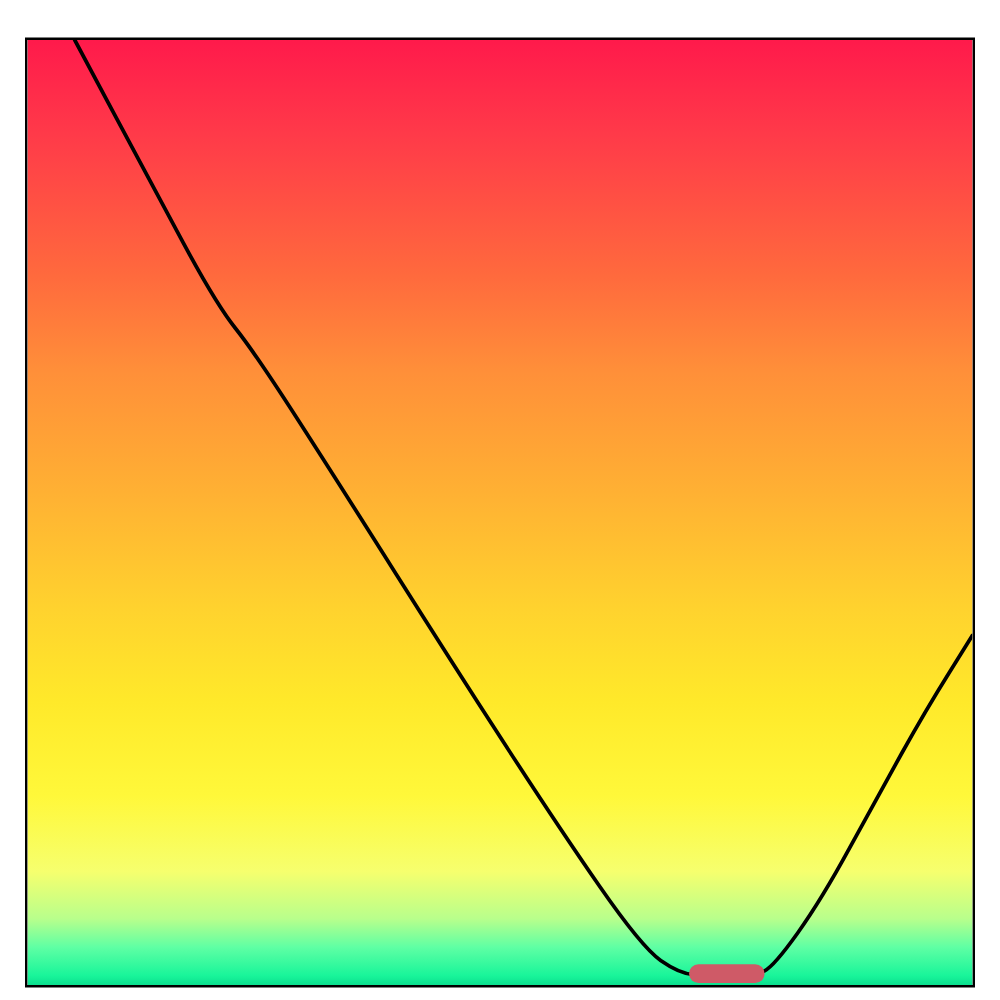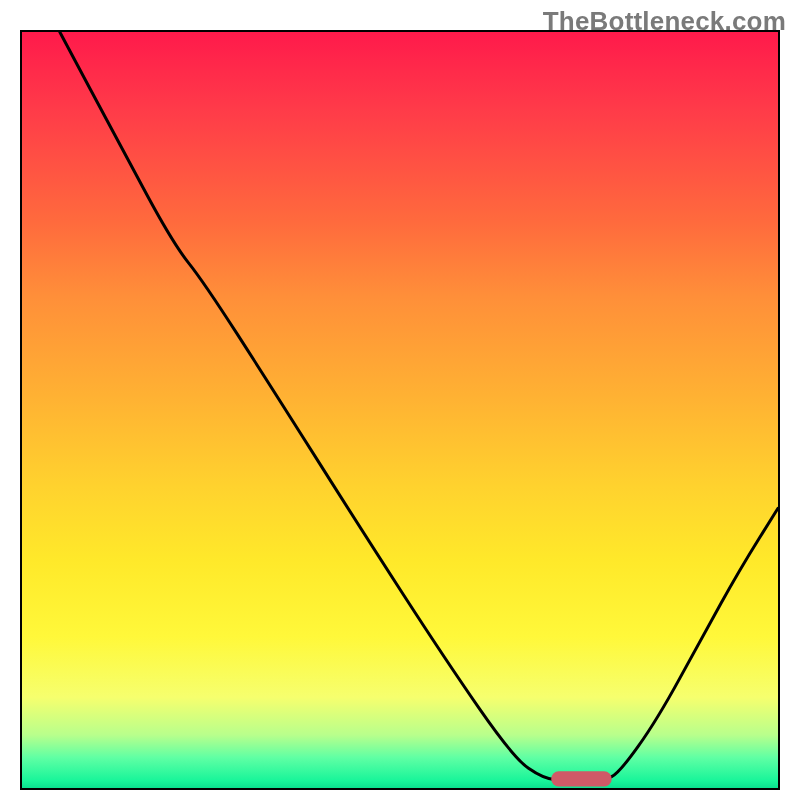--- a/index.html
+++ b/index.html
@@ -60,21 +60,20 @@
     position: absolute;
     inset: 0;
     width: 100%;
     height: 100%;
   }
 </style>
 </head>
 <body>
 
 <div class="stage">
-  <div class="watermark">TheBottleneck.com</div>
 
   <div class="plot">
     <div class="gradient"></div>
 
     <svg class="curve" viewBox="0 0 100 100" preserveAspectRatio="none">
       <path d="M 5 0 Q 5 0 9 7.5 Q 13 15 16.5 21.5 Q 20 28 22 30.5 Q 24 33 28.5 40 Q 33 47 39 56.5 Q 45 66 50.5 74.5 Q 56 83 60.5 89.5 Q 65 96 67 97.4 Q 69 98.8 70.5 98.9 Q 72 99 74.5 99 Q 77 99 78 98.5 Q 79 98 81.5 94.5 Q 84 91 87 85.5 Q 90 80 92.5 75.5 Q 95 71 97.5 67 T 100 63" fill="none" stroke="#000" stroke-width="3" stroke-linecap="round" stroke-linejoin="round" style="stroke-width:3px" vector-effect="non-scaling-stroke"></path>
     </svg>
 
     <svg class="marker" viewBox="0 0 100 100" preserveAspectRatio="none">
       <rect x="70.00" y="97.80" width="8.00" height="2.0" rx="1" ry="1" fill="#cf5a67"></rect>

